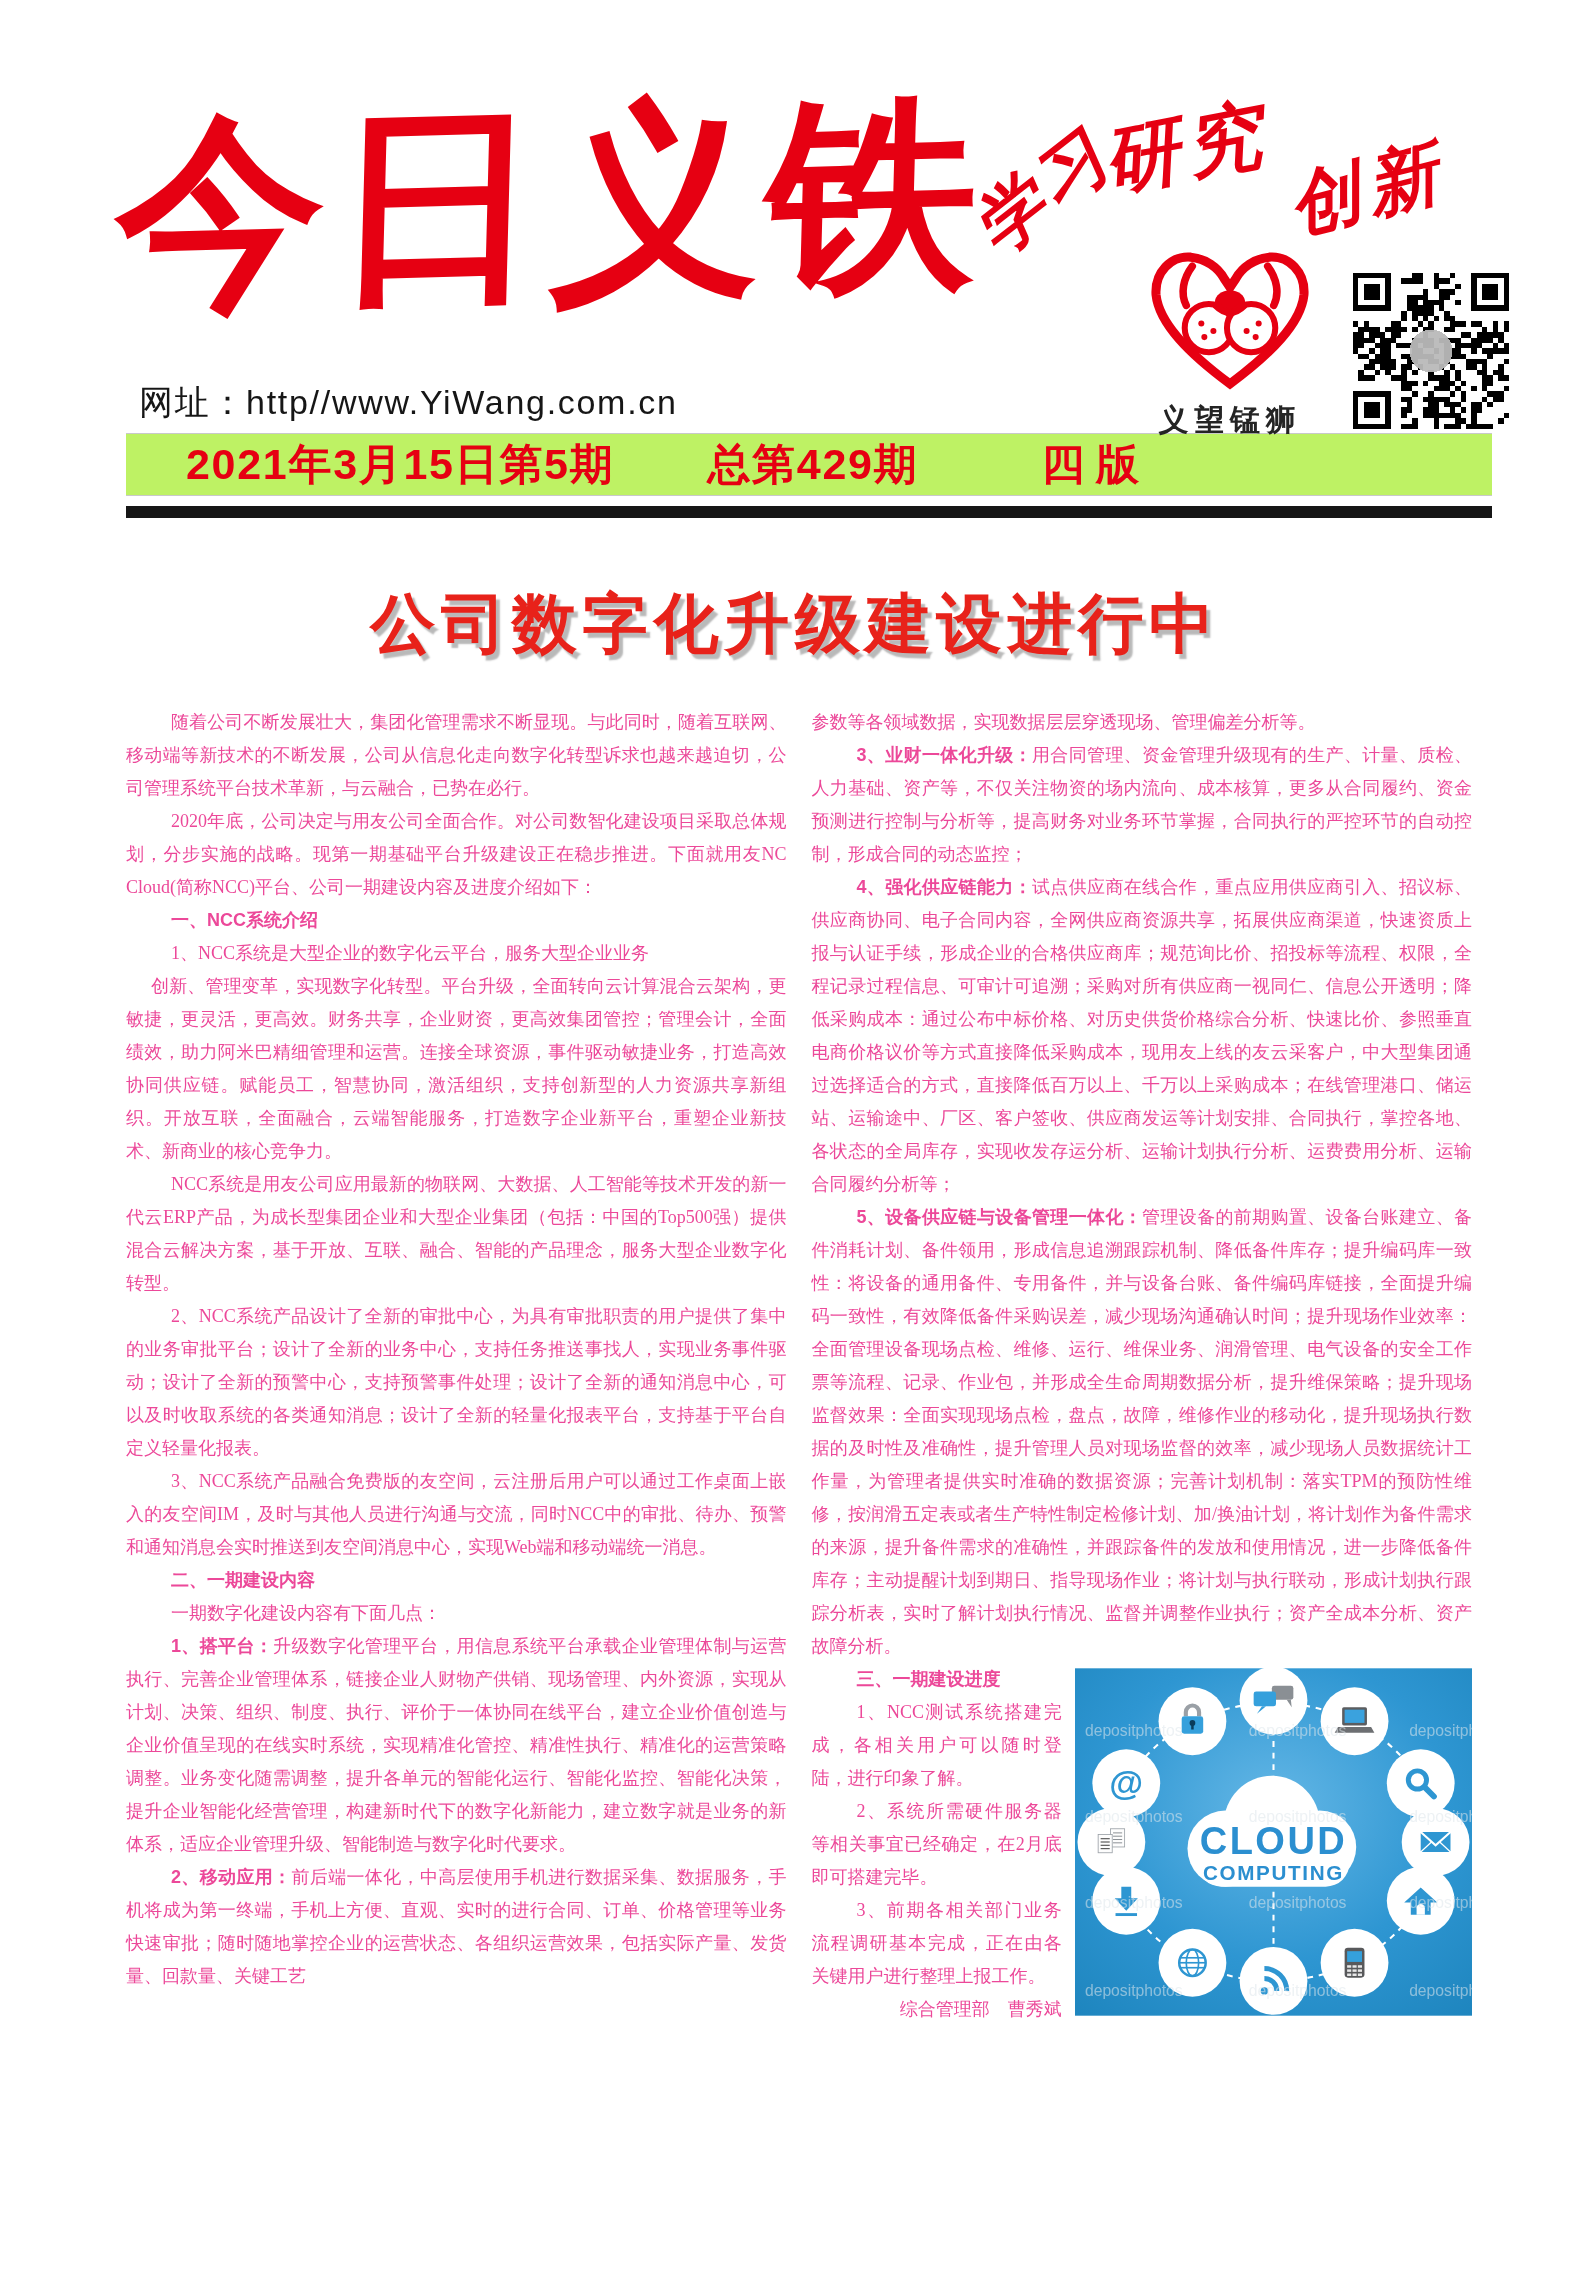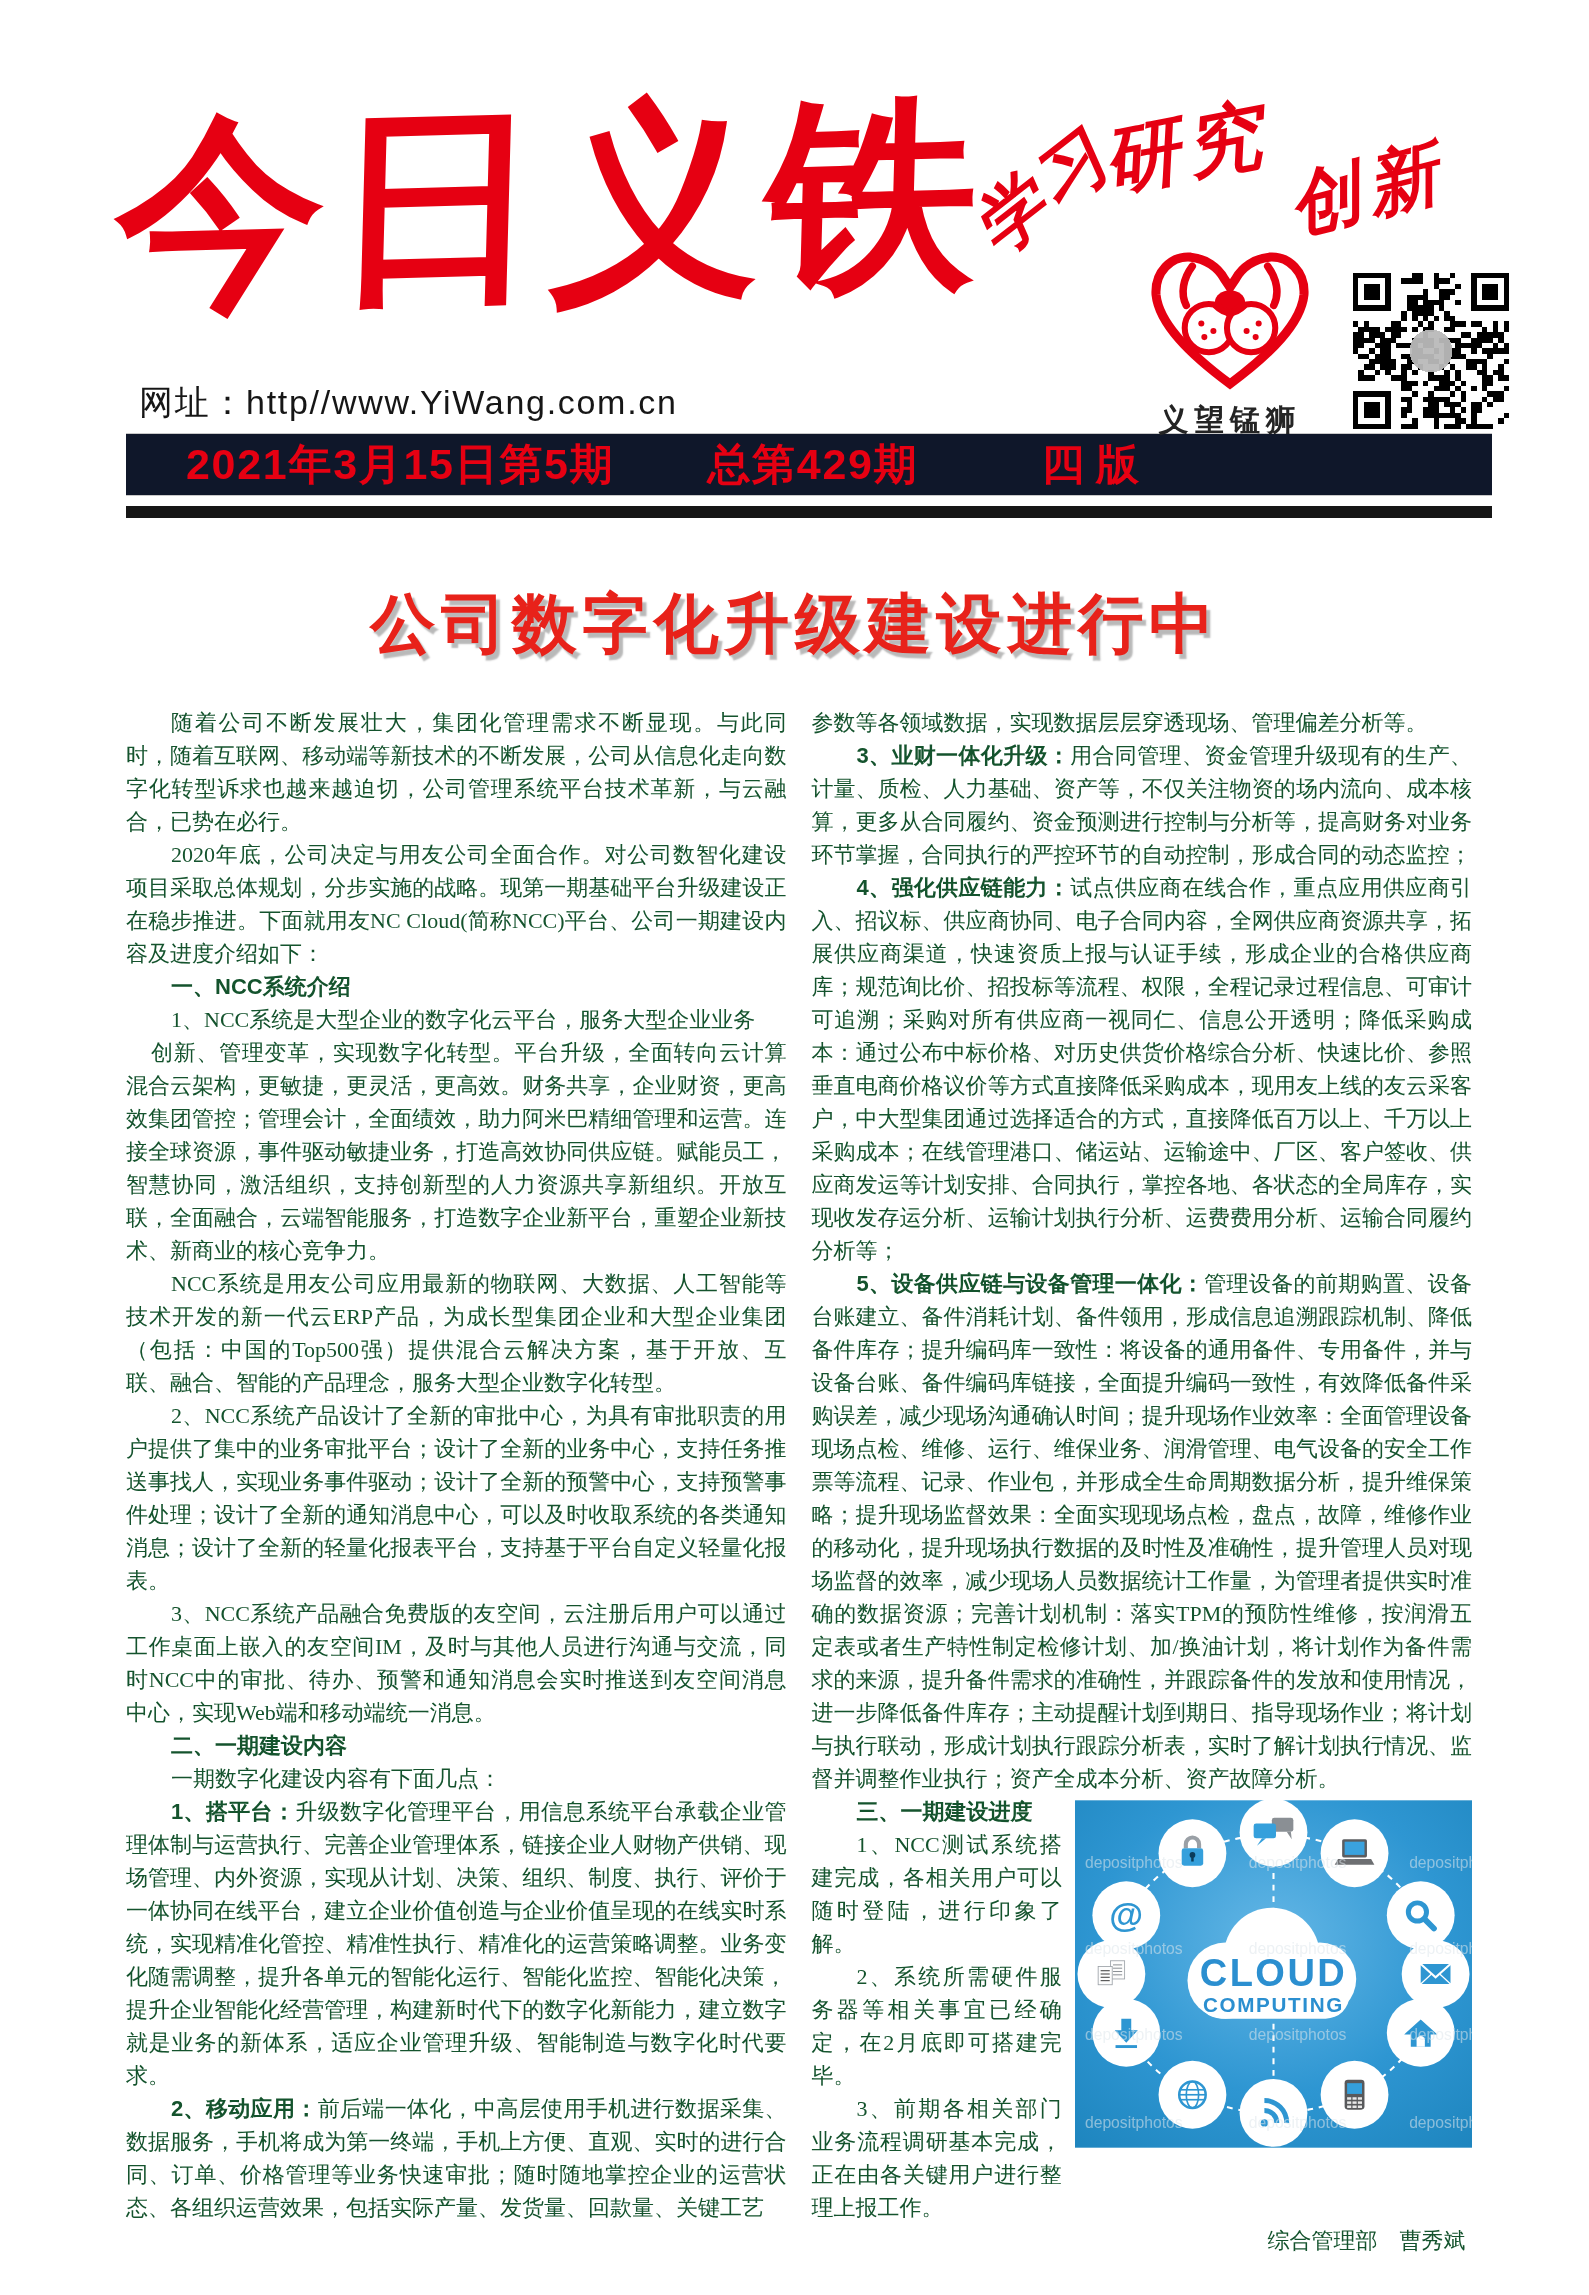--- a/index.html
+++ b/index.html
@@ -21,38 +21,38 @@
   .slogan-1 { left:967px; top:145px; font-size:71px; transform:rotate(-38deg); letter-spacing:3.3px;}
   .slogan-2 { left:1103px; top:98px; font-size:75px; transform:rotate(-11deg); letter-spacing:8.3px;}
   .slogan-3 { left:1288px; top:142px; font-size:71px; transform:rotate(-14deg); letter-spacing:8.3px;}
   .brand { position:absolute; left:1110px; top:244px; width:240px; text-align:center; }
   .brand svg { display:block; margin:0 auto; }
   .brand-name { margin-top:9px; font-size:30px; font-weight:900; color:#242424; letter-spacing:5.8px;
                 font-family:Liberation Mono, monospace; }
   .qr { position:absolute; left:1353px; top:273px; width:156px; height:156px; background:#fff; }
 
   
-  .datebar { margin:0 98px 0 126px; height:63px; background:#0f172a;
+  .datebar { margin:0 98px 0 126px; height:63px; background:#bef264;
              border-top:0.8px solid #c9c9c9; border-bottom:0.8px solid #c9c9c9;
              display:flex; align-items:center; padding-left:60px;
              font-family:"Liberation Sans","DejaVu Sans",sans-serif; }
   .datebar span { font-size:43px; font-weight:900; color:#e60012; letter-spacing:1.7px; }
   .db-issue { } .db-total { margin-left:93px; } .db-edition { margin-left:123px; letter-spacing:11.6px !important; }
   .rule { margin:10px 98px 0 126px; height:11.6px; background:#161616; }
 
   
   .headline { margin-top:62px; text-align:center; font-size:65px; font-weight:900;
               color:#e8221a; letter-spacing:5.8px;
               font-family:"Liberation Sans","DejaVu Sans",sans-serif;
               text-shadow:4.1px 5px 1.7px #b9b9b9; }
 
   
   .columns { display:flex; gap:25px; margin:38px 118px 0 126px; }
   .col { flex:1 1 0; }
-  .para, .h-para, .byline { font-size:22px; line-height:33px; text-align:justify; color:#14532d; }
+  .para, .h-para, .byline { font-size:18px; line-height:33px; text-align:justify; color:#ec4899; }
   .para { text-indent:45px; }
   .para.cont { text-indent:0; }
   .para.ind1 { text-indent:25px; }
   .h-para { text-indent:45px; font-weight:900; font-family:"Liberation Sans","DejaVu Sans",sans-serif; }
   .lead { font-weight:900; font-family:"Liberation Sans","DejaVu Sans",sans-serif; }
   .byline { text-align:right; padding-right:6.6px; }
 
   
   .photo { float:right; width:397px; height:348px; margin:5px 0 28px 13.2px; }
 

